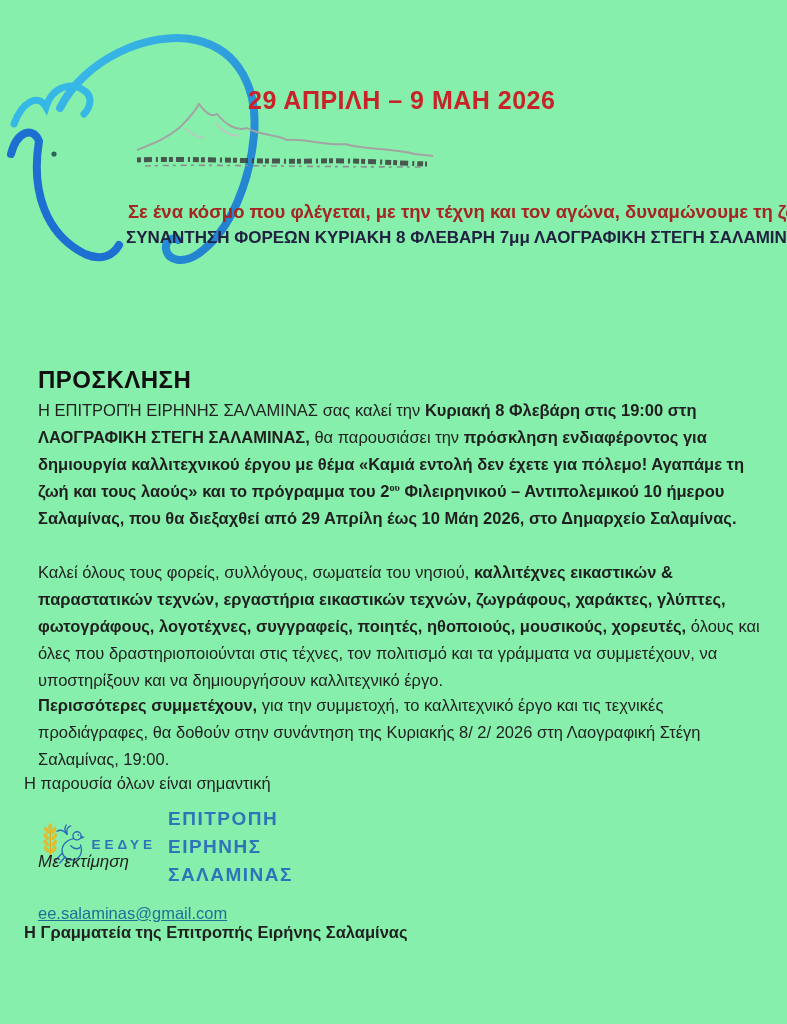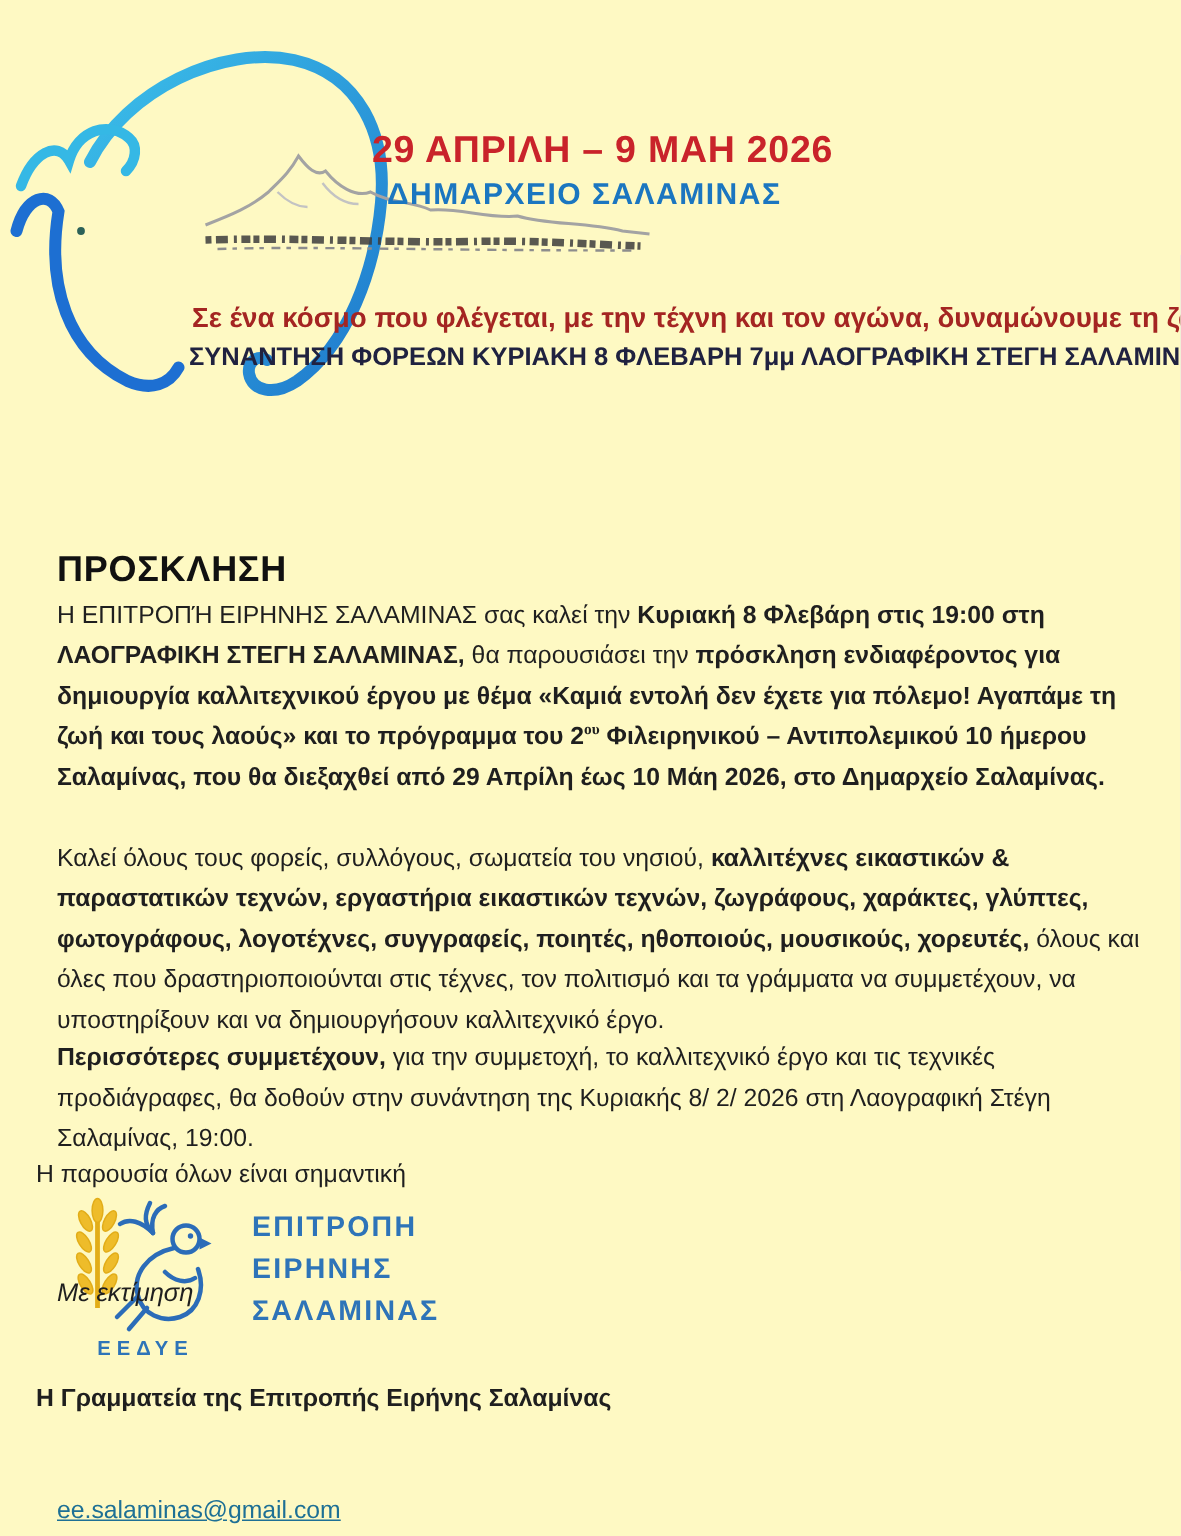--- a/index.html
+++ b/index.html
@@ -1,18 +1,18 @@
 <!DOCTYPE html>
 <html style="--red-date: #c9232a; --blue-venue: #1b76c0; --blue-title: #28609f; --dark-red: #a42522; --navy: #202240; --text: #1f1f1f; --link: #1e7095; --logo-blue: #2e74b8; --wheat-gold: #e2ad18; --dove-cyan: #35b8e5; --dove-blue: #1e78cc;"><head>
 <meta charset="utf-8">
 <style>
   html,body{margin:0;padding:0;background:#e8e8e8;}
   .page{
     position:relative;width:787px;height:1024px;margin:0 auto;
-    background:#fef9c3;overflow:hidden;
+    background:#86efac;overflow:hidden;
     font-family:"Liberation Sans","DejaVu Sans",sans-serif;
     color:var(--text,#1f1f1f);
   }
   .abs{position:absolute;}
   .b{font-weight:bold;}
   sup{font-size:62%;line-height:0;font-family:Liberation Serif, serif;}
 
   
   .hdr-date{left:248px;top:86px;font-size:25px;font-weight:bold;color:var(--red-date);letter-spacing:.5px;white-space:nowrap;}
   .hdr-venue{left:258px;top:119px;font-size:20px;font-weight:bold;color:var(--blue-venue);letter-spacing:1px;white-space:nowrap;}
@@ -23,28 +23,28 @@
   
   .doc-heading{left:38px;top:330px;font-size:24px;font-weight:bold;color:#111;letter-spacing:.5px;margin-top:36px;}
   .para{left:38px;width:724px;font-size:16.5px;line-height:27px;}
   .p1{top:380px;}
   .p2{top:542px;}
   .p3{top:675px;}
   .closing{left:24px;top:764px;font-size:16.5px;margin-top:10px;}
 
   
   .logo-row{left:38px;top:798px;display:flex;align-items:flex-start;}
-  .logo-col{width:118px;display:flex;flex-direction:column;align-items:center;}
+  .logo-col{width:118px;display:flex;flex-direction:row;align-items:center;}
   .logo-abbr{margin-top:1px;font-size:13.5px;font-weight:bold;letter-spacing:4px;color:var(--logo-blue);}
   .org-name{margin-left:12px;padding-top:7px;font-size:19px;font-weight:bold;color:var(--logo-blue);letter-spacing:1.5px;line-height:28px;white-space:pre-line;}
 
   
   .regards{left:38px;top:852px;font-size:17px;font-style:italic;}
   .secretariat{left:24px;top:923px;font-size:16.5px;font-weight:bold;}
-  .email{left:38px;top:998px;font-size:16.5px;color:var(--link);text-decoration:underline;cursor:pointer;}
+  .email{left:38px;top:904px;font-size:16.5px;color:var(--link);text-decoration:underline;cursor:pointer;}
 </style>
 </head>
 <body>
 
 <div class="page">
 
   <svg class="abs" style="left:6px;top:30px;" width="256" height="240" viewBox="0 0 256 240" aria-hidden="true">
     <defs>
       <linearGradient id="dgrad" x1="0" y1="0" x2="1" y2="1">
         <stop offset="0" stop-color="#3cc0ea"></stop>
@@ -66,21 +66,20 @@
   <svg class="abs" style="left:135px;top:98px;" width="300" height="72" viewBox="0 0 300 72" aria-hidden="true">
     <path d="M 2,52 C 20,45 32,40 44,30 C 52,22 58,17 64,6 C 70,14 76,20 82,16
              C 90,26 102,34 112,30 C 126,38 140,36 152,42 C 170,40 190,48 210,46
              C 230,52 255,50 280,56 L 298,58" fill="none" stroke="#a3a3a3" stroke-width="2"></path>
     <path d="M 50,30 C 56,36 62,40 70,40 M 80,24 C 86,32 94,38 104,38" fill="none" stroke="#c3c3c3" stroke-width="1.6"></path>
     <path d="M 2,62 C 60,60 120,64 180,63 C 220,62 260,65 292,66" fill="none" stroke="#3c3c3c" stroke-width="5" stroke-dasharray="4 3 8 4 2 3 6 2" opacity=".85"></path>
     <path d="M 10,68 C 70,66 150,69 290,69" fill="none" stroke="#8d8d8d" stroke-width="1.6" stroke-dasharray="6 4 3 5"></path>
   </svg>
 
   <div class="abs hdr-date">29 ΑΠΡΙΛΗ – 9 ΜΑΗ 2026</div>
-  <div class="abs hdr-venue">ΔΗΜΑΡΧΕΙΟ ΣΑΛΑΜΙΝΑΣ</div>
   <div class="abs hdr-tagline">Σε ένα κόσμο που φλέγεται, με την τέχνη και τον αγώνα, δυναμώνουμε τη ζωή</div>
   <div class="abs hdr-meeting">ΣΥΝΑΝΤΗΣΗ ΦΟΡΕΩΝ ΚΥΡΙΑΚΗ 8 ΦΛΕΒΑΡΗ 7μμ ΛΑΟΓΡΑΦΙΚΗ ΣΤΕΓΗ ΣΑΛΑΜΙΝΑΣ</div>
 
   <div class="abs doc-heading">ΠΡΟΣΚΛΗΣΗ</div>
 
   <p class="abs para p1"><span>Η ΕΠΙΤΡΟΠΉ ΕΙΡΗΝΗΣ ΣΑΛΑΜΙΝΑΣ σας καλεί την </span><span class="b">Κυριακή 8 Φλεβάρη στις 19:00  στη ΛΑΟΓΡΑΦΙΚΗ ΣΤΕΓΗ ΣΑΛΑΜΙΝΑΣ,</span><span> θα παρουσιάσει την </span><span class="b">πρόσκληση ενδιαφέροντος για δημιουργία καλλιτεχνικού έργου  με θέμα «Καμιά εντολή δεν έχετε για πόλεμο! Αγαπάμε τη ζωή και τους λαούς» και το πρόγραμμα του 2</span><sup class="b">ου</sup><span class="b"> Φιλειρηνικού – Αντιπολεμικού 10 ήμερου Σαλαμίνας, που θα διεξαχθεί από 29 Απρίλη έως 10 Μάη 2026, στο Δημαρχείο Σαλαμίνας.</span></p>
 
   <p class="abs para p2"><span>Καλεί όλους τους φορείς, συλλόγους, σωματεία του νησιού,  </span><span class="b">καλλιτέχνες εικαστικών &amp; παραστατικών τεχνών, εργαστήρια εικαστικών τεχνών, ζωγράφους, χαράκτες, γλύπτες, φωτογράφους, λογοτέχνες, συγγραφείς, ποιητές, ηθοποιούς, μουσικούς, χορευτές,</span><span> όλους και όλες που δραστηριοποιούνται στις τέχνες, τον πολιτισμό και τα γράμματα να συμμετέχουν, να υποστηρίξουν και να δημιουργήσουν καλλιτεχνικό έργο.</span></p>
 
   <p class="abs para p3"><span class="b">Περισσότερες συμμετέχουν,</span><span> για την συμμετοχή, το καλλιτεχνικό έργο και τις τεχνικές προδιάγραφες, θα δοθούν στην συνάντηση της Κυριακής 8/ 2/ 2026 στη Λαογραφική Στέγη Σαλαμίνας, 19:00.</span></p>

